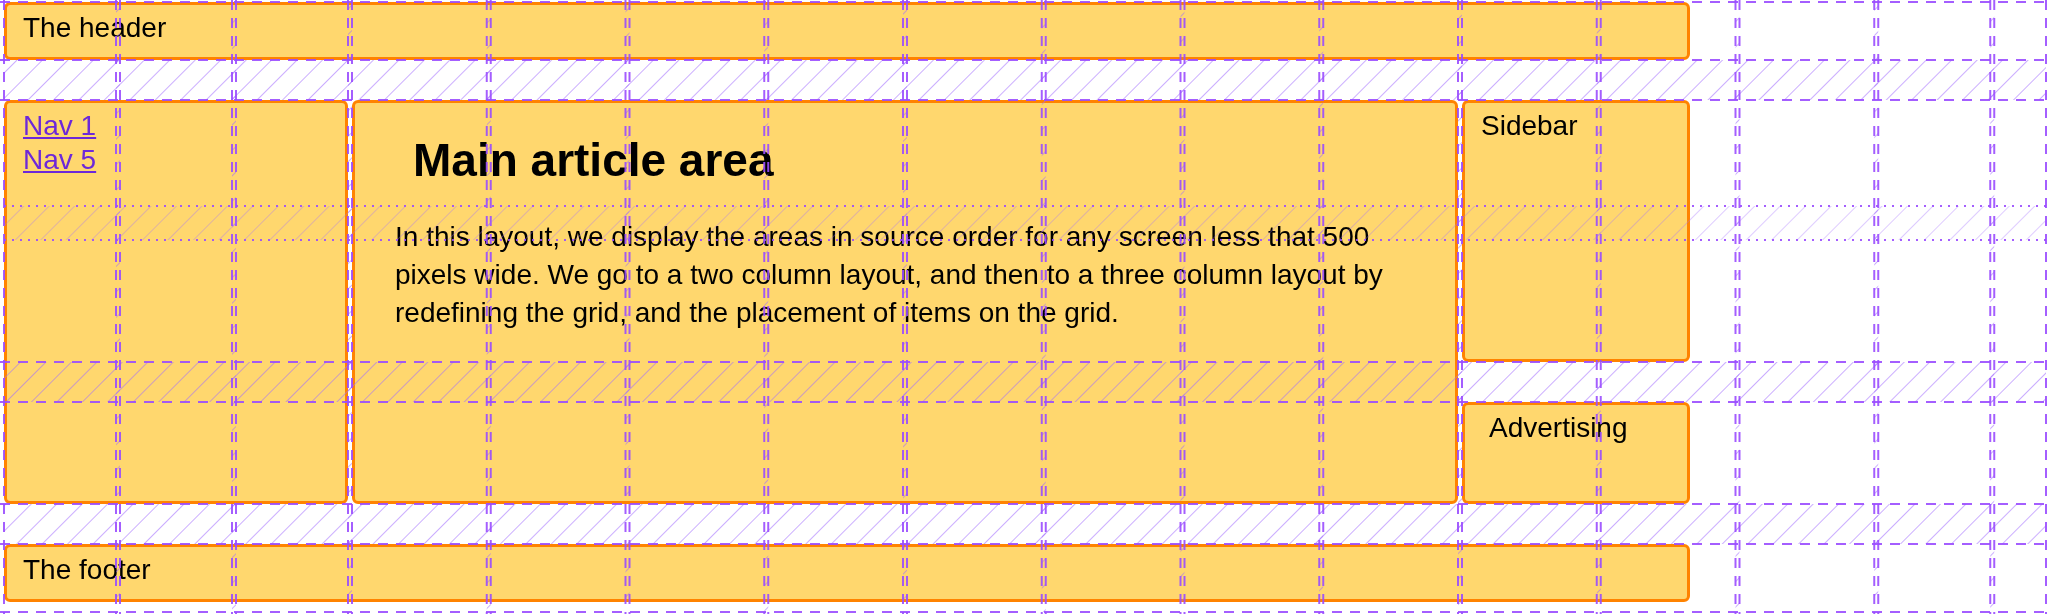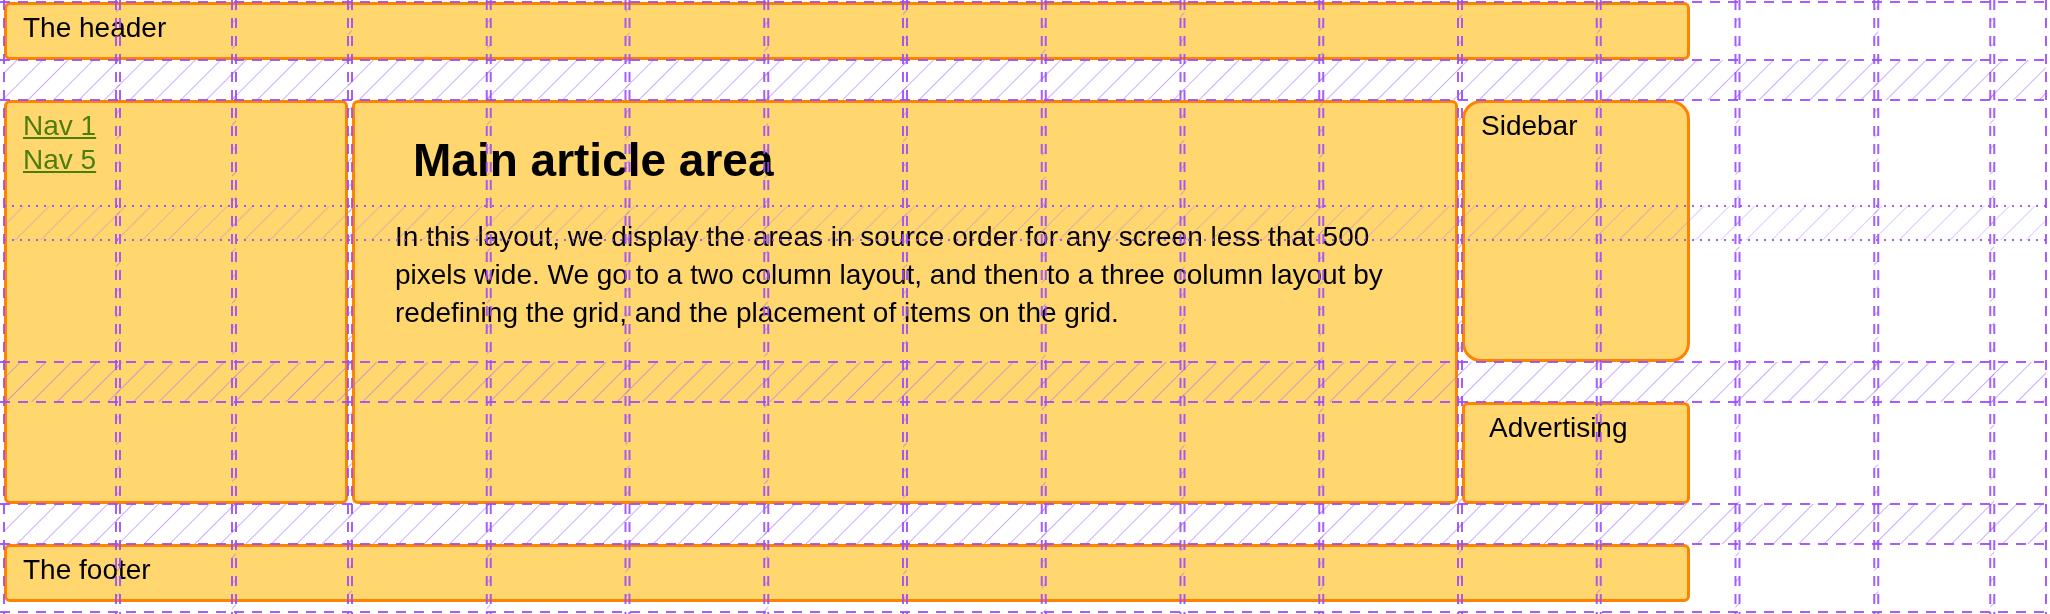--- a/index.html
+++ b/index.html
@@ -47,42 +47,42 @@
     border-radius: 6px;
     padding: 6px 16px;
     font-size: 28px;
     line-height: 1.2;
     color: #000;
   }
 
   .header  { grid-area: hd; }
   .nav     { grid-area: nv; }
   .main    { grid-area: mn; padding: 20px 40px; }
-  .sidebar { grid-area: sb; border-radius: 19px; }
+  .sidebar { grid-area: sb; }
   .ad      { grid-area: ad; padding-left: 24px; }
   .footer  { grid-area: ft; padding-left: 16px; }
 
   .main h1 {
     margin: 10px 0 30px 18px;
     font-size: 46px;
     font-weight: bold;
   }
   .main p {
     margin: 0;
     font-size: 28px;
     line-height: 1.35;
   }
 
   .nav ul {
     list-style: none;
     margin: 0;
     padding: 0;
   }
   .nav a {
-    color: #4d7c0f;
+    color: #6d28d9;
   }
 </style>
 </head>
 <body>
 
 <div class="wrapper">
 
   <div class="grid">
     <div class="box header">
       <span>The header</span>

